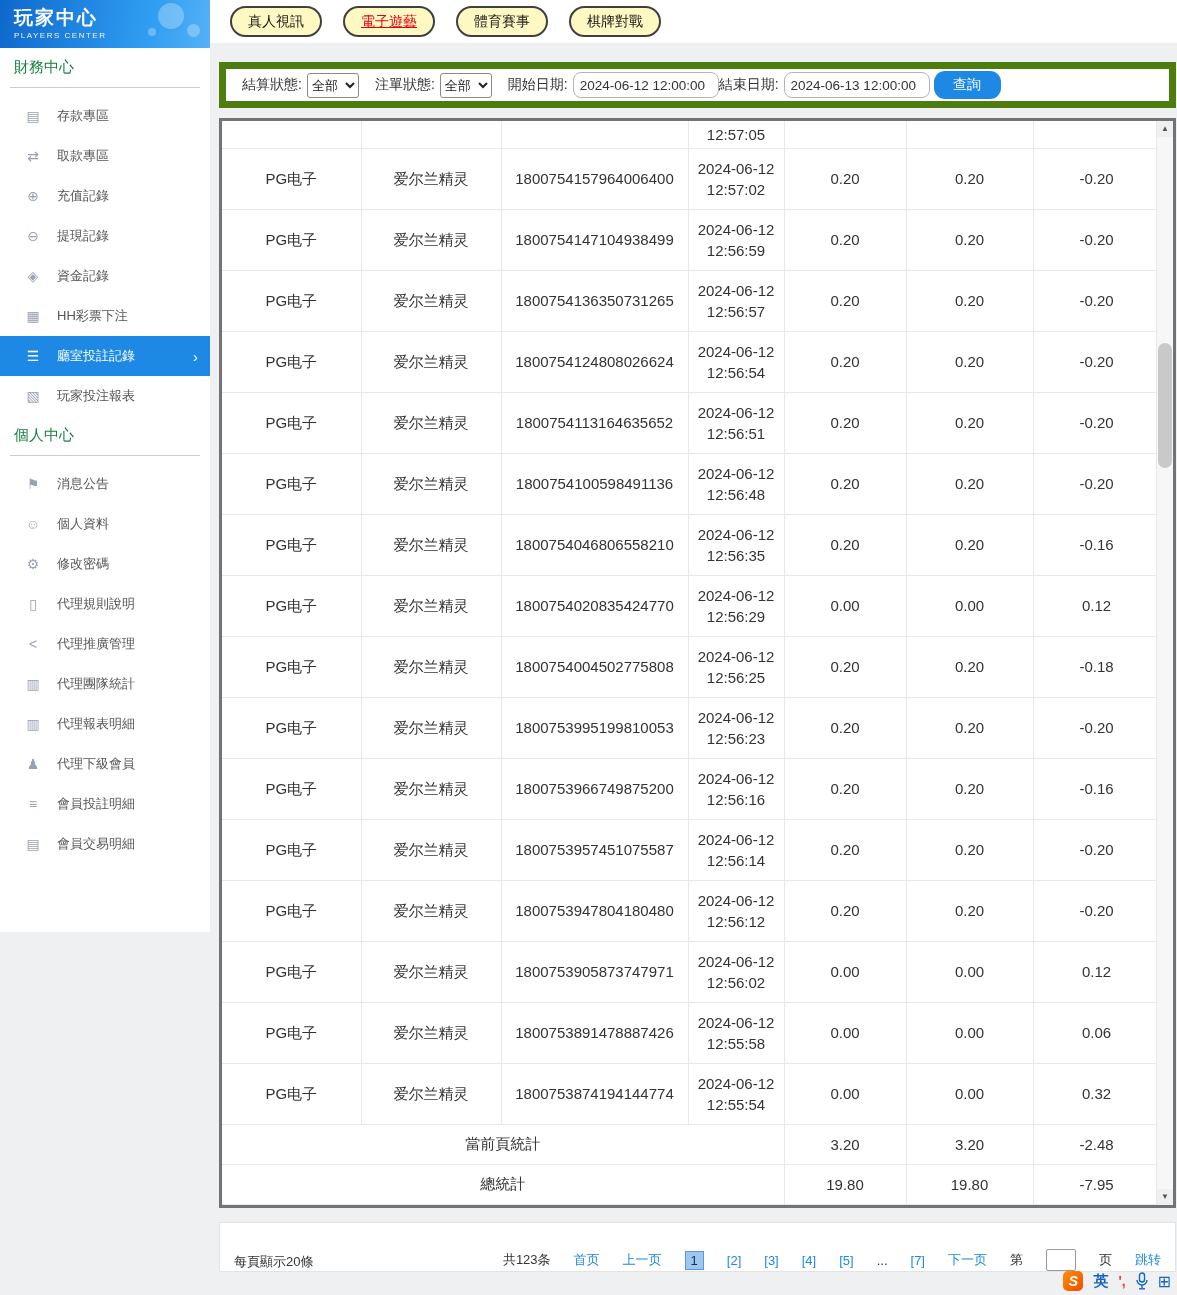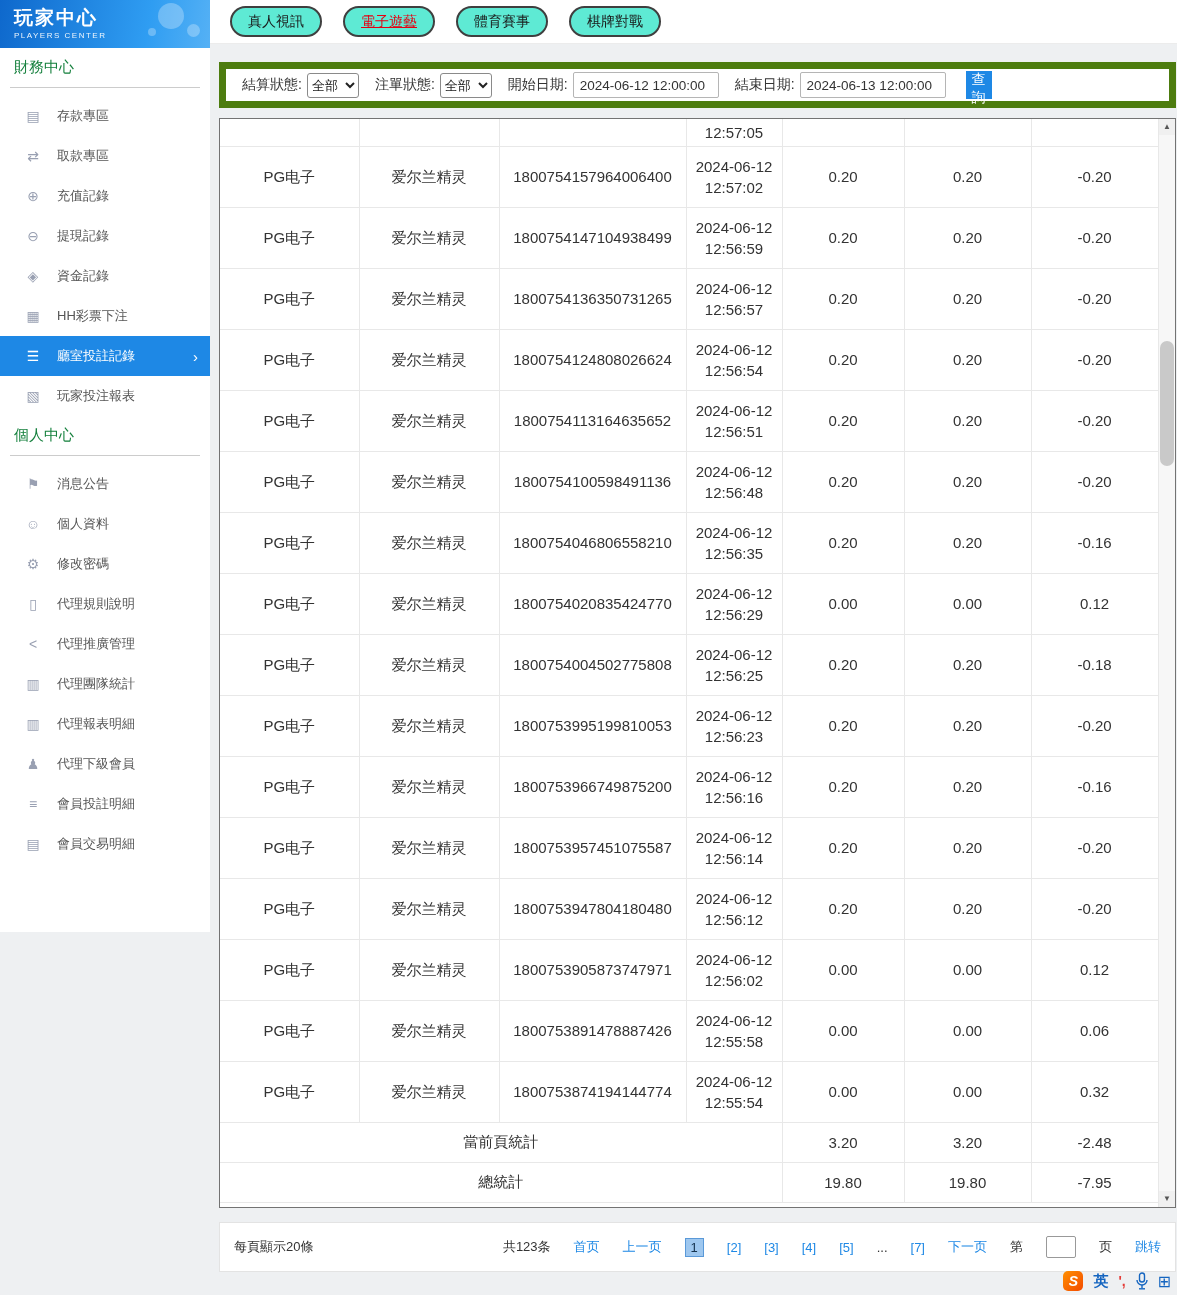--- a/index.html
+++ b/index.html
@@ -17,49 +17,49 @@
   .b3 {width:8px;height:8px;right:54px;top:28px}
   .side-section {margin:6px 10px 8px 10px;padding:4px 0 10px 4px;border-bottom:1px solid #ccc;font-size:15px;color:#15803d}
   .side-item {position:relative;height:40px;display:flex;align-items:center;padding-left:24px;color:#555;font-size:13px;cursor:pointer}
   .side-icon {width:18px;margin-right:15px;color:#99a0b2;font-size:14px;text-align:center;flex:0 0 18px}
   .side-item.active {background:#1e88e5;color:#fff}
   .side-item.active .side-icon {color:#fff}
   .chev {position:absolute;right:12px;font-size:15px;color:#fff}
 
   
   .top-tabs {position:absolute;left:210px;top:0;width:967px;height:44px;background:#fff;display:flex;align-items:center;gap:21px;padding-left:20px;border-bottom:1px solid #ececec}
-  .tab-btn {height:31px;padding:0 16px;border:2px solid #3f3f3f;border-radius:16px;background:#5eead4;font-size:14px;color:#1a1a1a;font-family:inherit;cursor:pointer}
+  .tab-btn {height:31px;padding:0 16px;border:2px solid #3f3f3f;border-radius:16px;background:#fef9c3;font-size:14px;color:#1a1a1a;font-family:inherit;cursor:pointer}
   .tab-btn.active {color:#e60012;text-decoration:underline}
 
   
   .filter-bar {position:absolute;left:219px;top:62px;width:957px;height:46px;background:#fff;border:7px solid #4d7c0f;display:flex;align-items:center;padding-left:16px;font-size:14px;color:#333}
   .flabel {margin-right:5px}
   .fselect {height:25px;min-width:52px;border:1px solid #8a8a8a;border-radius:3px;background:#fff;font-size:13px;margin-right:16px;font-family:inherit;color:#222}
-  .finput {height:26px;width:146px;border:1px solid #b5b5b5;border-radius:2px;padding:0 6px;font-size:13.5px;color:#333;margin-right:16px;font-family:inherit}
-  .search-btn {height:28px;width:26px;background:#1e88e5;color:#fff;border:none;border-radius:0;font-size:14px;margin-left:4px;cursor:pointer;font-family:inherit}
-
-  
-  .table-panel {position:absolute;left:219px;top:118px;width:957px;height:1090px;background:#fff;border:1px solid #737373;display:flex;overflow:hidden}
+  .finput {height:26px;width:146px;border:1px solid #b5b5b5;border-radius:8px;padding:0 6px;font-size:13.5px;color:#333;margin-right:0;font-family:inherit}
+  .search-btn {height:28px;width:67px;background:#1e88e5;color:#fff;border:none;border-radius:11px;font-size:14px;margin-left:4px;cursor:pointer;font-family:inherit}
+
+  
+  .table-panel {position:absolute;left:219px;top:118px;width:957px;height:1090px;background:#fff;border:3px solid #737373;display:flex;overflow:hidden}
   .table-area {flex:1;overflow:hidden}
   table.records {width:938px;border-collapse:collapse;table-layout:fixed;font-size:15px;color:#333}
   .records td {border:1px solid #e8e8e8;text-align:center;vertical-align:middle;overflow:hidden;padding:0 2px}
   .records tr td:first-child {border-left:none}
   .records tr:first-child td {border-top:none}
   .partial-row td {height:27px}
   .data-row td {height:61px;line-height:21px}
   .summary-row td {height:40px}
   .summary-row .summary-label {font-weight:normal}
   .vscroll {width:17px;background:#f7f7f7;border-left:1px solid #e8e8e8;position:relative;flex:0 0 17px}
   .sb-up,.sb-down {position:absolute;left:0;width:16px;height:16px;font-size:8px;color:#555;text-align:center;line-height:16px;background:#f0f0f0;cursor:pointer}
   .sb-up {top:0}
   .sb-down {bottom:0}
   .sb-thumb {position:absolute;left:1px;top:222px;width:14px;height:125px;background:#c9c9c9;border-radius:8px;cursor:grab}
 
   
-  .pagination {position:absolute;left:219px;top:1222px;width:957px;height:50px;background:#fff;border:1px solid #e3e3e3;display:flex;align-items:center;justify-content:space-between;padding:0 14px;font-size:13px;color:#333}
+  .pagination {position:absolute;left:219px;top:1222px;width:957px;height:50px;background:#fff;border:1px solid #e3e3e3;display:flex;align-items:flex-end;justify-content:space-between;padding:0 14px;font-size:13px;color:#333}
   .pag-right {display:flex;align-items:center;gap:23px}
   .pag-link {color:#1e88e5;cursor:pointer}
   .pag-text {color:#333}
   .pag-current {background:#9ec7ef;color:#14324f;padding:1px 5px;border:1px solid #5a99d8;cursor:pointer}
   .jump-input {width:30px;height:22px;border:1px solid #999;border-radius:2px;font-family:inherit}
 
   
   .ime {position:absolute;right:6px;bottom:2px;height:24px;display:flex;align-items:center;gap:10px}
   .ime-logo {width:20px;height:20px;background:linear-gradient(135deg,#ff9000,#f34a00);color:#fff;font-weight:bold;font-style:italic;border-radius:5px;display:flex;align-items:center;justify-content:center;font-size:14px;cursor:pointer}
   .ime-lang {color:#1565c0;font-weight:bold;font-size:15px;cursor:pointer}

